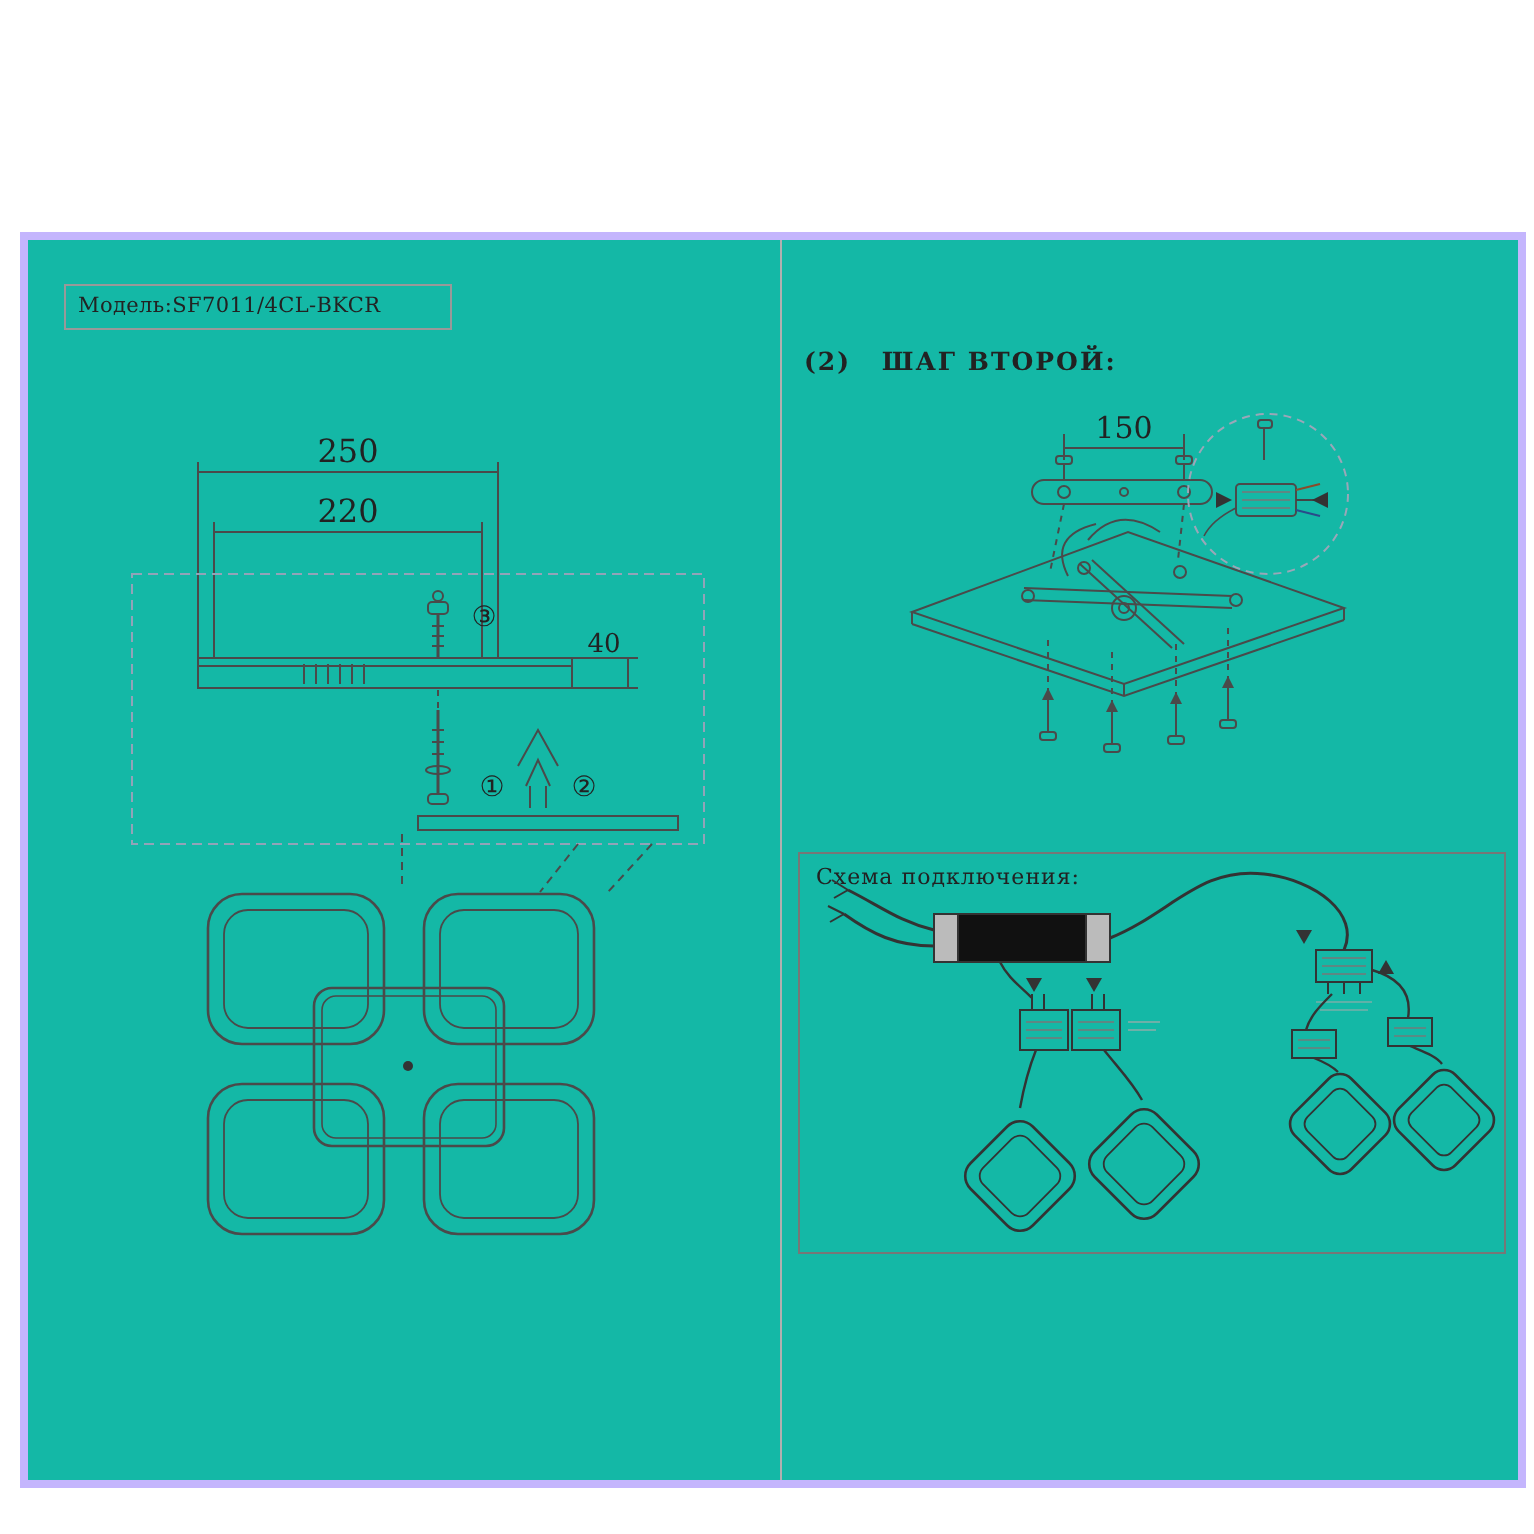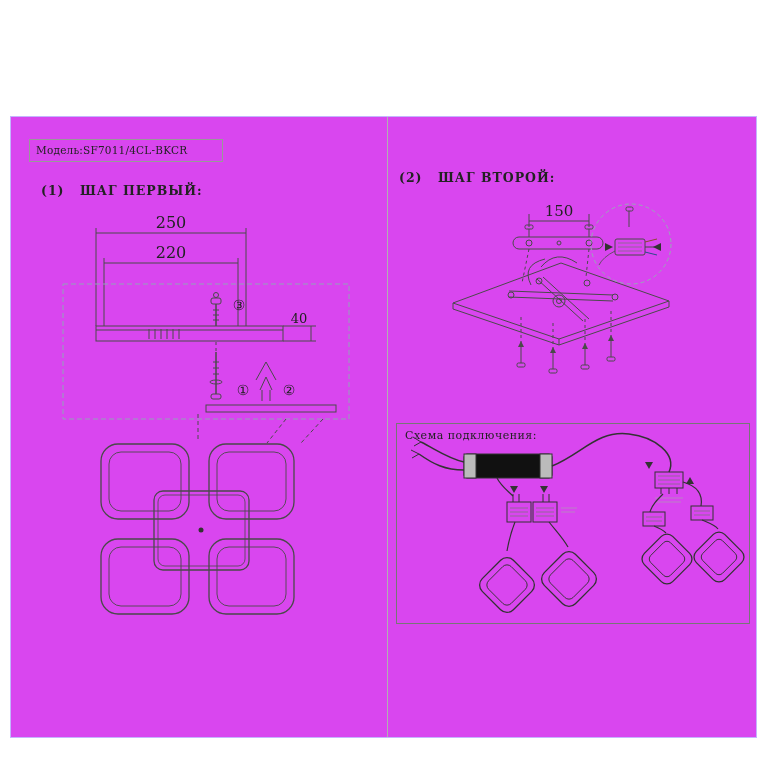--- a/index.html
+++ b/index.html
@@ -1,19 +1,19 @@
 <!DOCTYPE html>
 <html><head>
 <meta charset="utf-8">
 <style>
   html,body{margin:0;padding:0;background:#fff;}
   body{width:767px;height:767px;position:relative;overflow:hidden;
        font-family:"DejaVu Serif", serif;color:#222;}
   .sheet{position:absolute;left:10px;top:116px;width:745px;height:620px;
-         border:1px solid #c4b5fd;background:#d946ef;}
+         border:4px solid #c4b5fd;background:#14b8a6;}
   .divider{position:absolute;left:376px;top:0;width:0;height:100%;
            border-left:1px solid #b0b0b0;}
   .model-box{position:absolute;left:18px;top:22px;width:186px;height:21px;
              border:1px solid #999;font-size:10.5px;line-height:21px;
              padding-left:6px;white-space:nowrap;letter-spacing:.2px;}
   .step-title{position:absolute;font-size:12.5px;font-weight:600;
               letter-spacing:1px;white-space:nowrap;}
   .step1{left:30px;top:66px;}
   .step2{left:388px;top:53px;}
   .step-num{margin-right:10px;font-weight:600;}
@@ -31,24 +31,20 @@
 <body>
 
 <div class="sheet">
 
   <div class="divider"></div>
 
   <div class="model-box">
     <span>Модель:</span><span>SF7011/4CL-BKCR</span>
   </div>
 
-  <div class="step-title step1">
-    <span class="step-num">(1)</span>
-    <span>ШАГ ПЕРВЫЙ:</span>
-  </div>
 
   <div class="step-title step2">
     <span class="step-num">(2)</span>
     <span>ШАГ ВТОРОЙ:</span>
   </div>
 
   <svg class="left-diagram" width="376" height="435" viewBox="0 0 376 435">
     <g stroke="#4a4a4a" stroke-width="1" fill="none">
 
       <g>

